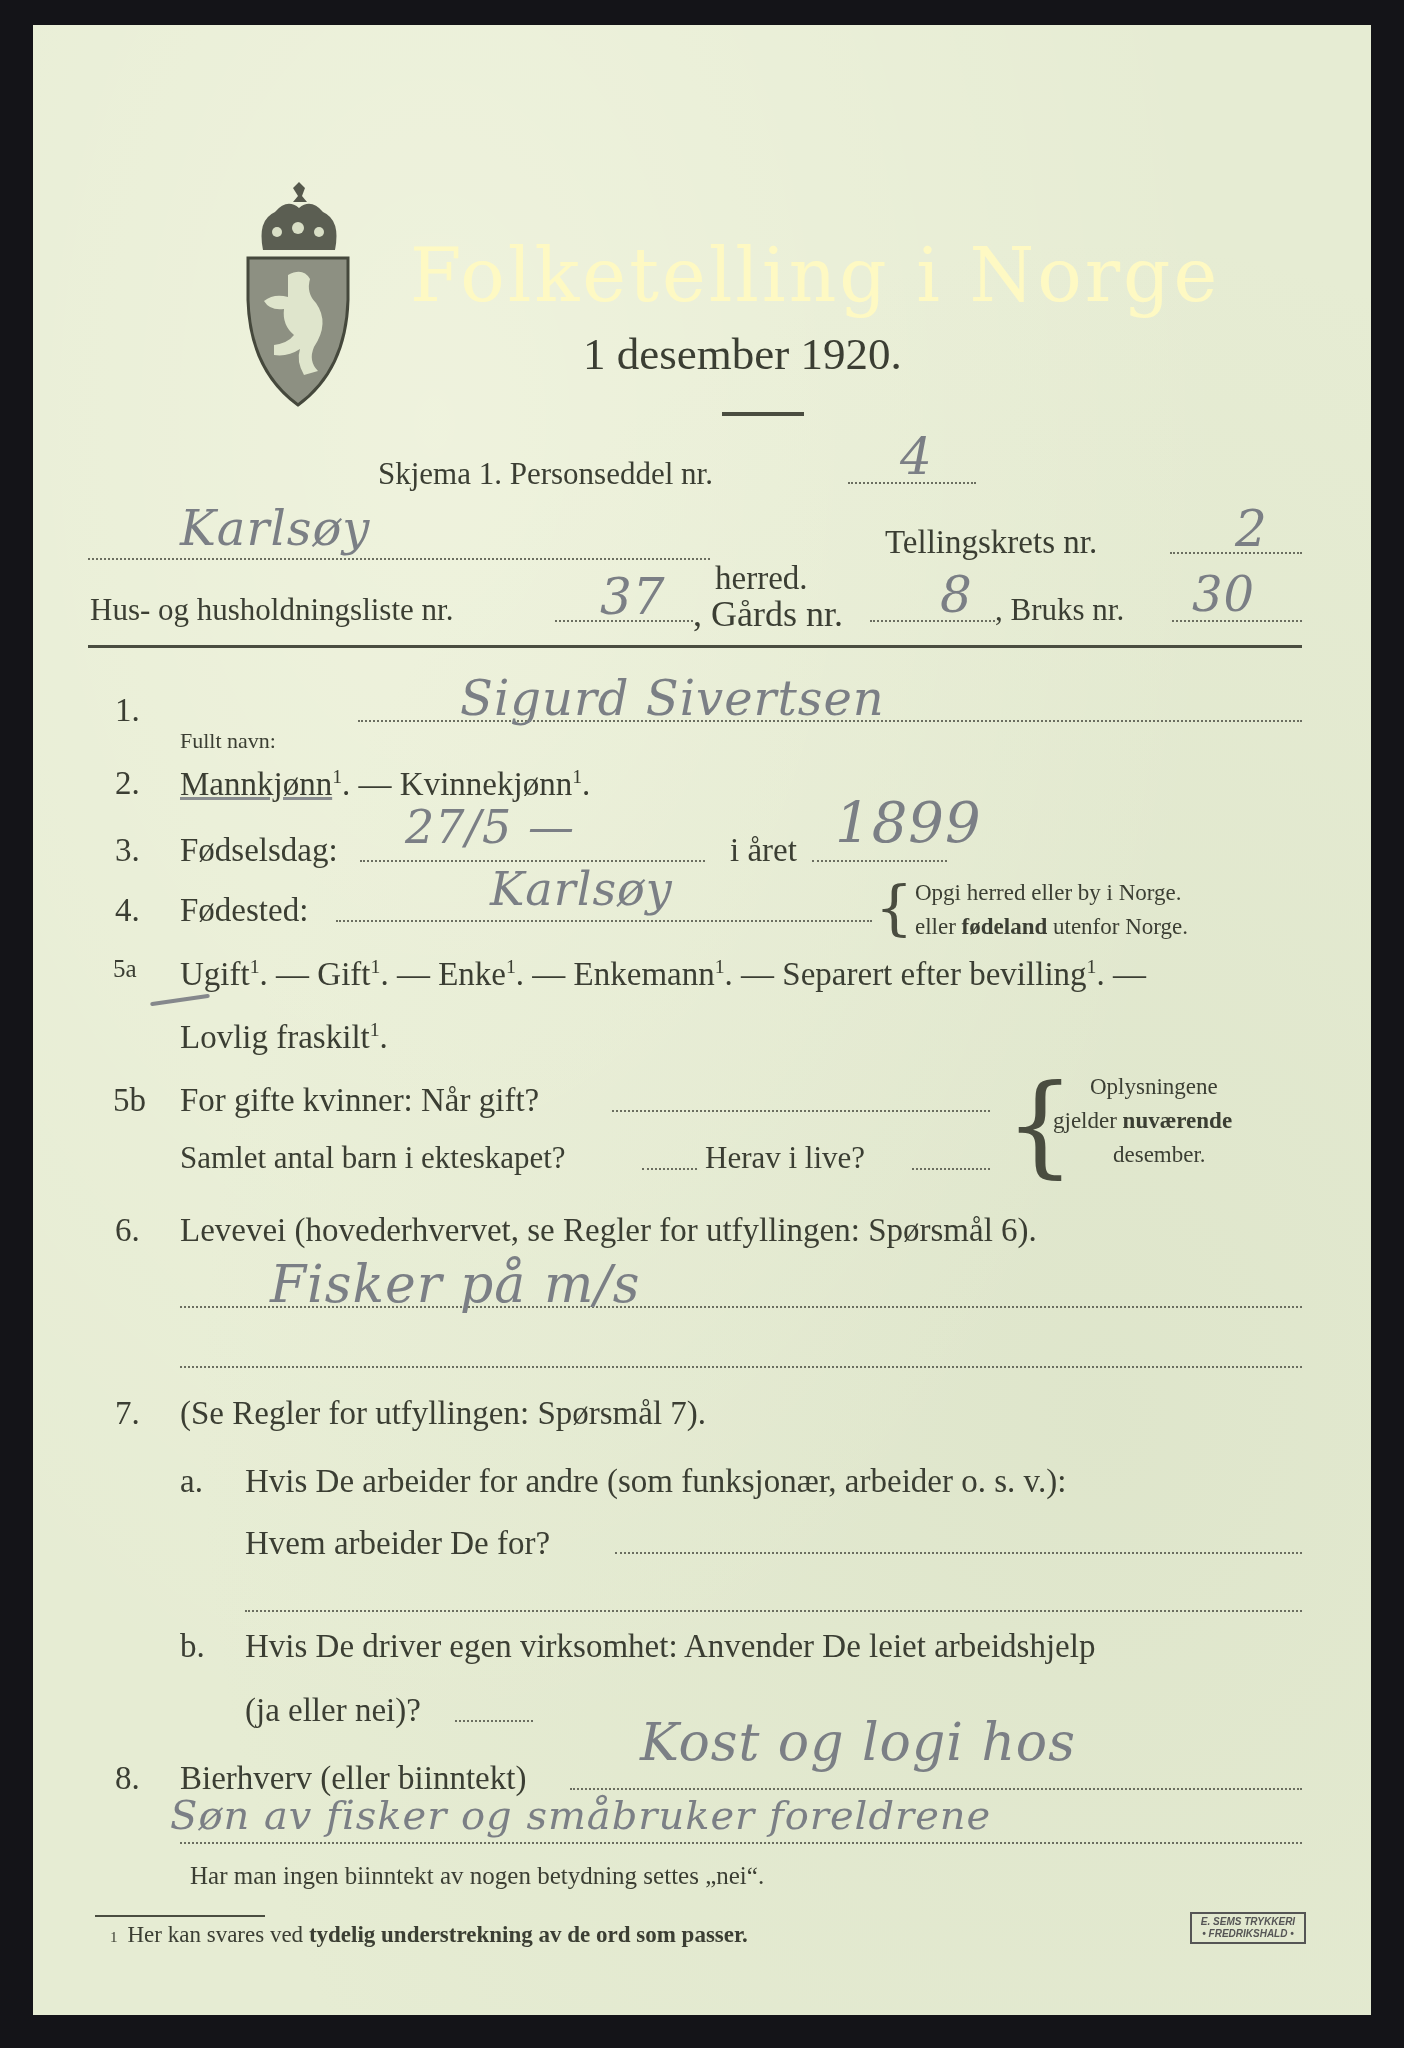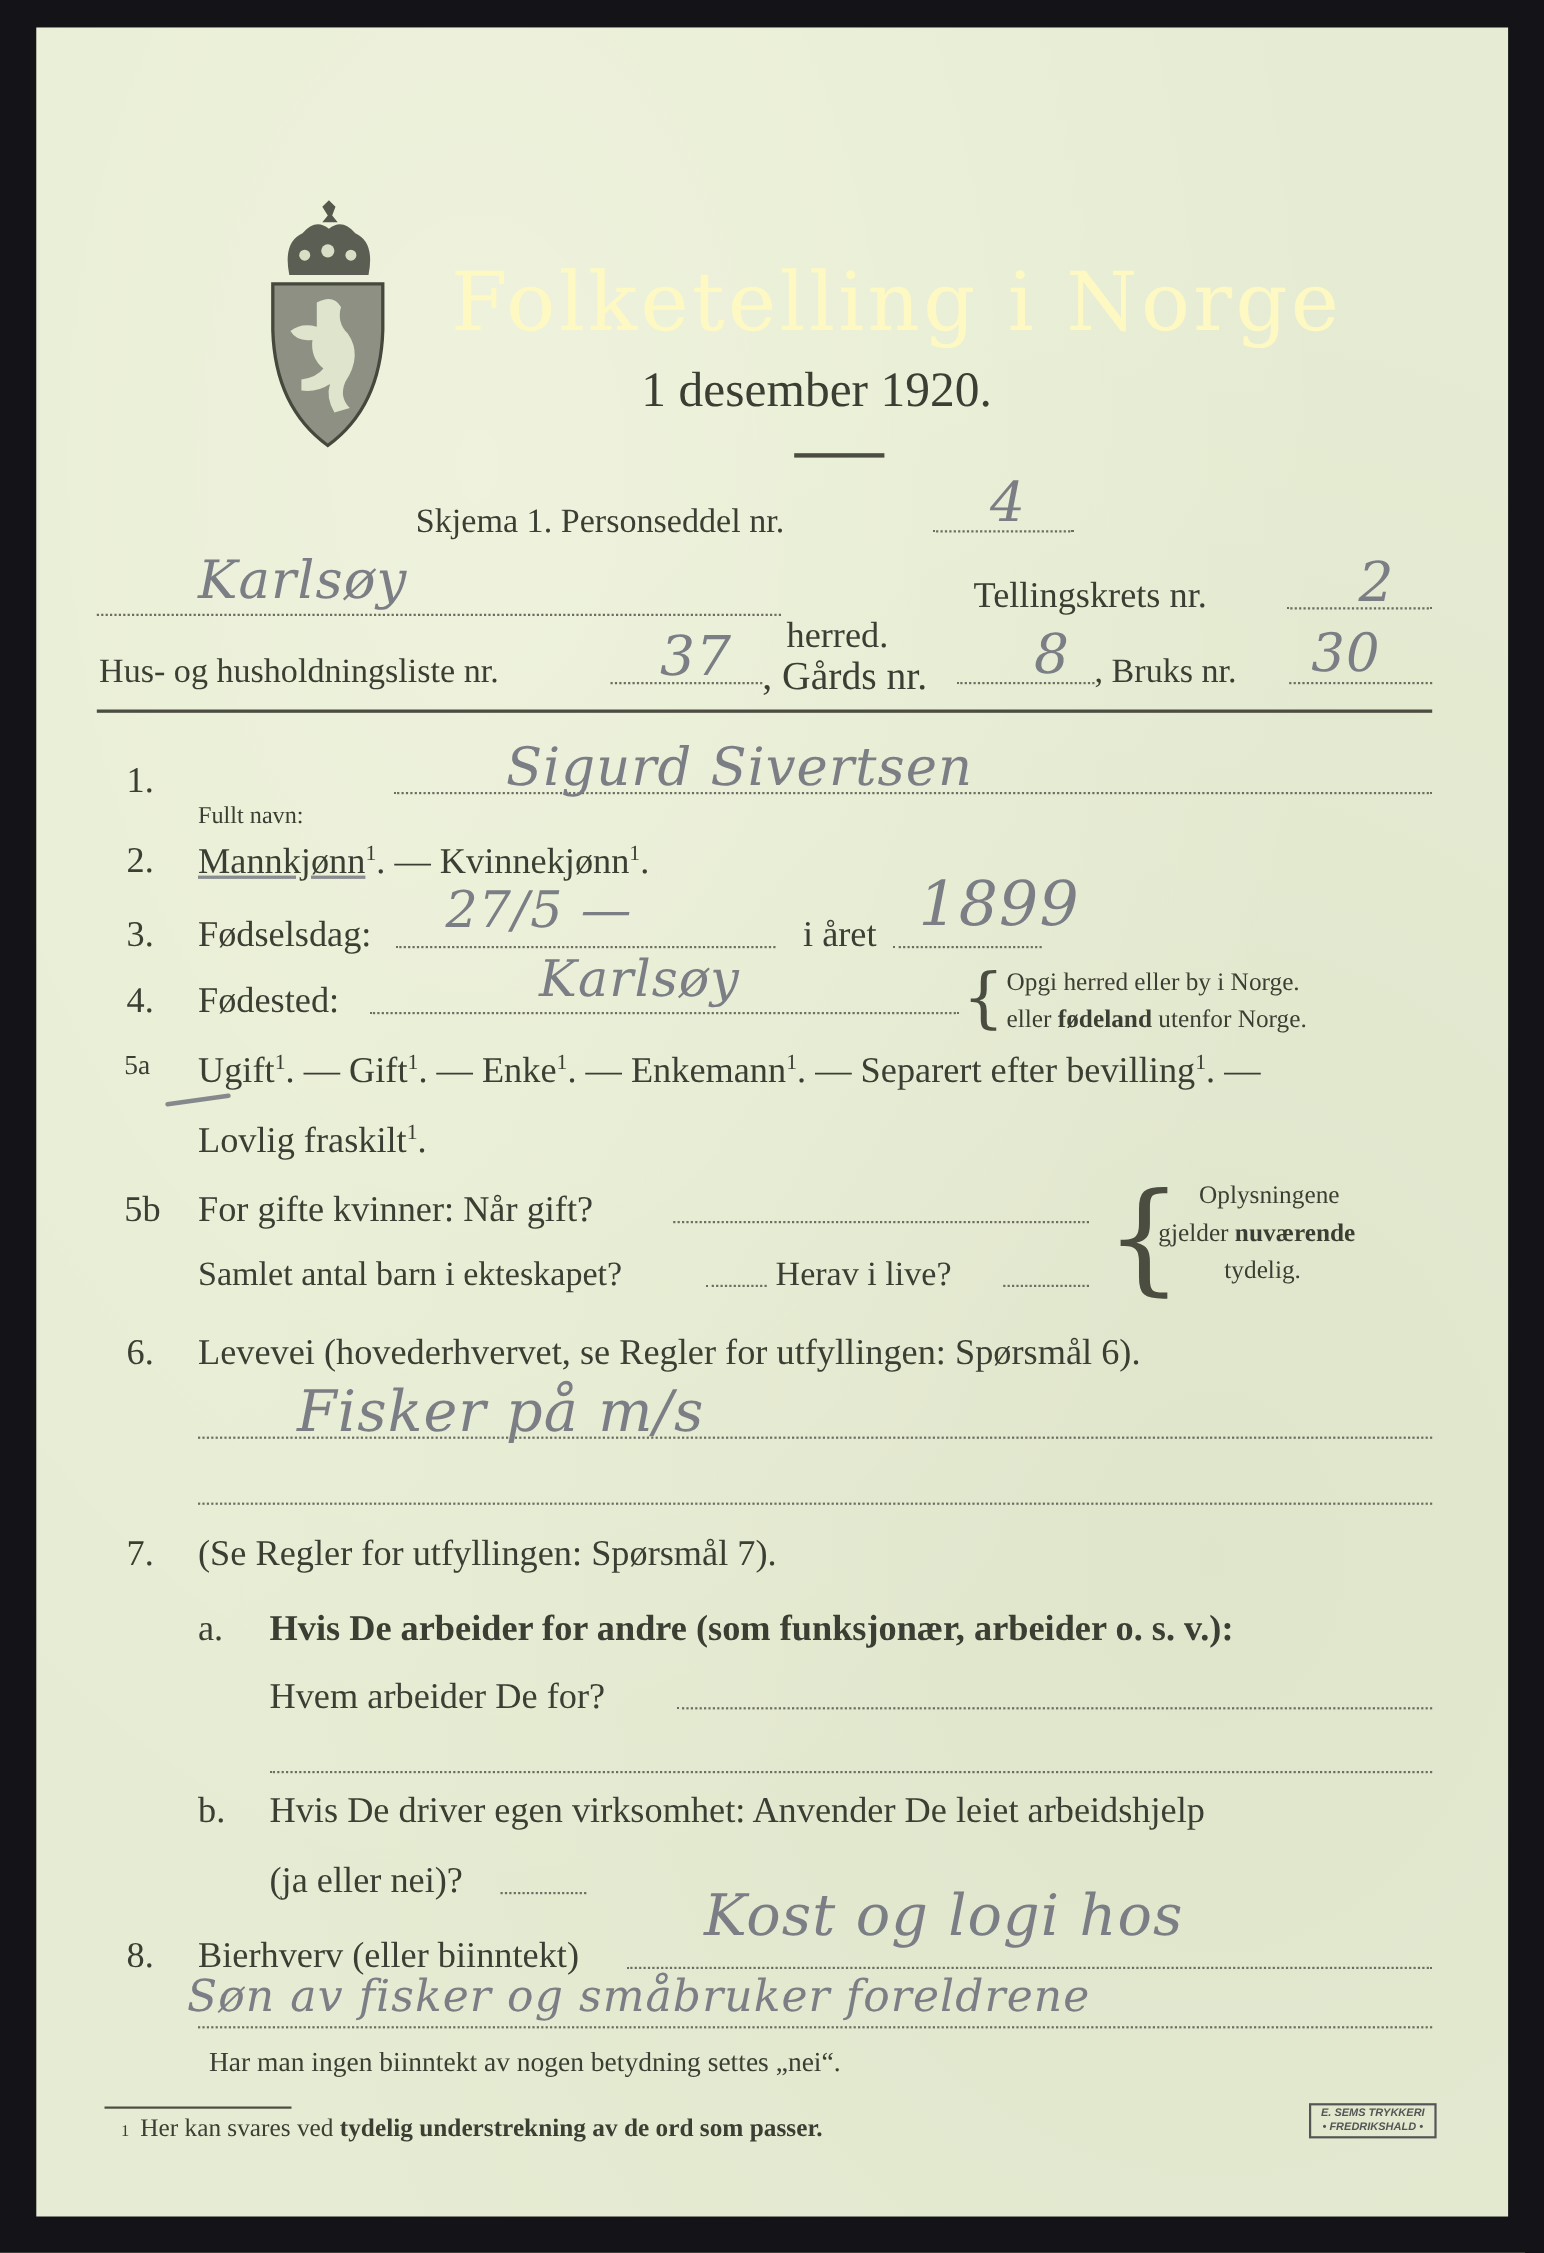--- a/index.html
+++ b/index.html
@@ -123,32 +123,32 @@
 <div class="dots" style="left:612px; top:1110px; width:378px;"></div>
 <div class="abs print" style="left:180px; top:1140px; font-size:31px;">Samlet antal barn i ekteskapet?</div>
 <div class="dots" style="left:642px; top:1168px; width:55px;"></div>
 <div class="abs print" style="left:705px; top:1140px; font-size:31px;">Herav i live?</div>
 <div class="dots" style="left:912px; top:1168px; width:78px;"></div>
 <div class="brace" style="left:1005px; top:1070px; font-size:110px; line-height:110px;">{</div>
 <div class="abs print" style="left:1090px; top:1074px; font-size:23px;">Oplysningene</div>
 <div class="abs print" style="left:1053px; top:1108px; font-size:23px;">
   <span>gjelder </span><span class="bold">nuværende</span>
 </div>
-<div class="abs print" style="left:1113px; top:1142px; font-size:23px;">tydelig.</div>
+<div class="abs print" style="left:1113px; top:1142px; font-size:23px;">desember.</div>
 
 <div class="abs print" style="left:115px; top:1212px; font-size:33px;">6.</div>
 <div class="abs print" style="left:180px; top:1212px; font-size:33px;">Levevei (hovederhvervet, se Regler for utfyllingen:  Spørsmål 6).</div>
 <div class="dots" style="left:180px; top:1306px; width:1122px;"></div>
 <div class="abs hand" style="left:270px; top:1254px; font-size:52px;">Fisker på m/s</div>
 <div class="dots" style="left:180px; top:1366px; width:1122px;"></div>
 
 <div class="abs print" style="left:115px; top:1395px; font-size:33px;">7.</div>
 <div class="abs print" style="left:180px; top:1395px; font-size:33px;">(Se Regler for utfyllingen:  Spørsmål 7).</div>
 <div class="abs print" style="left:180px; top:1463px; font-size:33px;">a.</div>
-<div class="abs print" style="left:245px; top:1463px; font-size:33px;font-weight:bold;">Hvis De arbeider for andre (som funksjonær, arbeider o. s. v.):</div>
+<div class="abs print" style="left:245px; top:1463px; font-size:33px;">Hvis De arbeider for andre (som funksjonær, arbeider o. s. v.):</div>
 <div class="abs print" style="left:245px; top:1525px; font-size:33px;">Hvem arbeider De for?</div>
 <div class="dots" style="left:615px; top:1552px; width:687px;"></div>
 <div class="dots" style="left:245px; top:1610px; width:1057px;"></div>
 <div class="abs print" style="left:180px; top:1628px; font-size:33px;">b.</div>
 <div class="abs print" style="left:245px; top:1628px; font-size:33px;">Hvis De driver egen virksomhet:  Anvender De leiet arbeidshjelp</div>
 <div class="abs print" style="left:245px; top:1692px; font-size:33px;">(ja eller nei)?</div>
 <div class="dots" style="left:455px; top:1720px; width:78px;"></div>
 
 <div class="abs print" style="left:115px; top:1760px; font-size:33px;">8.</div>
 <div class="abs print" style="left:180px; top:1760px; font-size:33px;">Bierhverv (eller biinntekt)</div>

